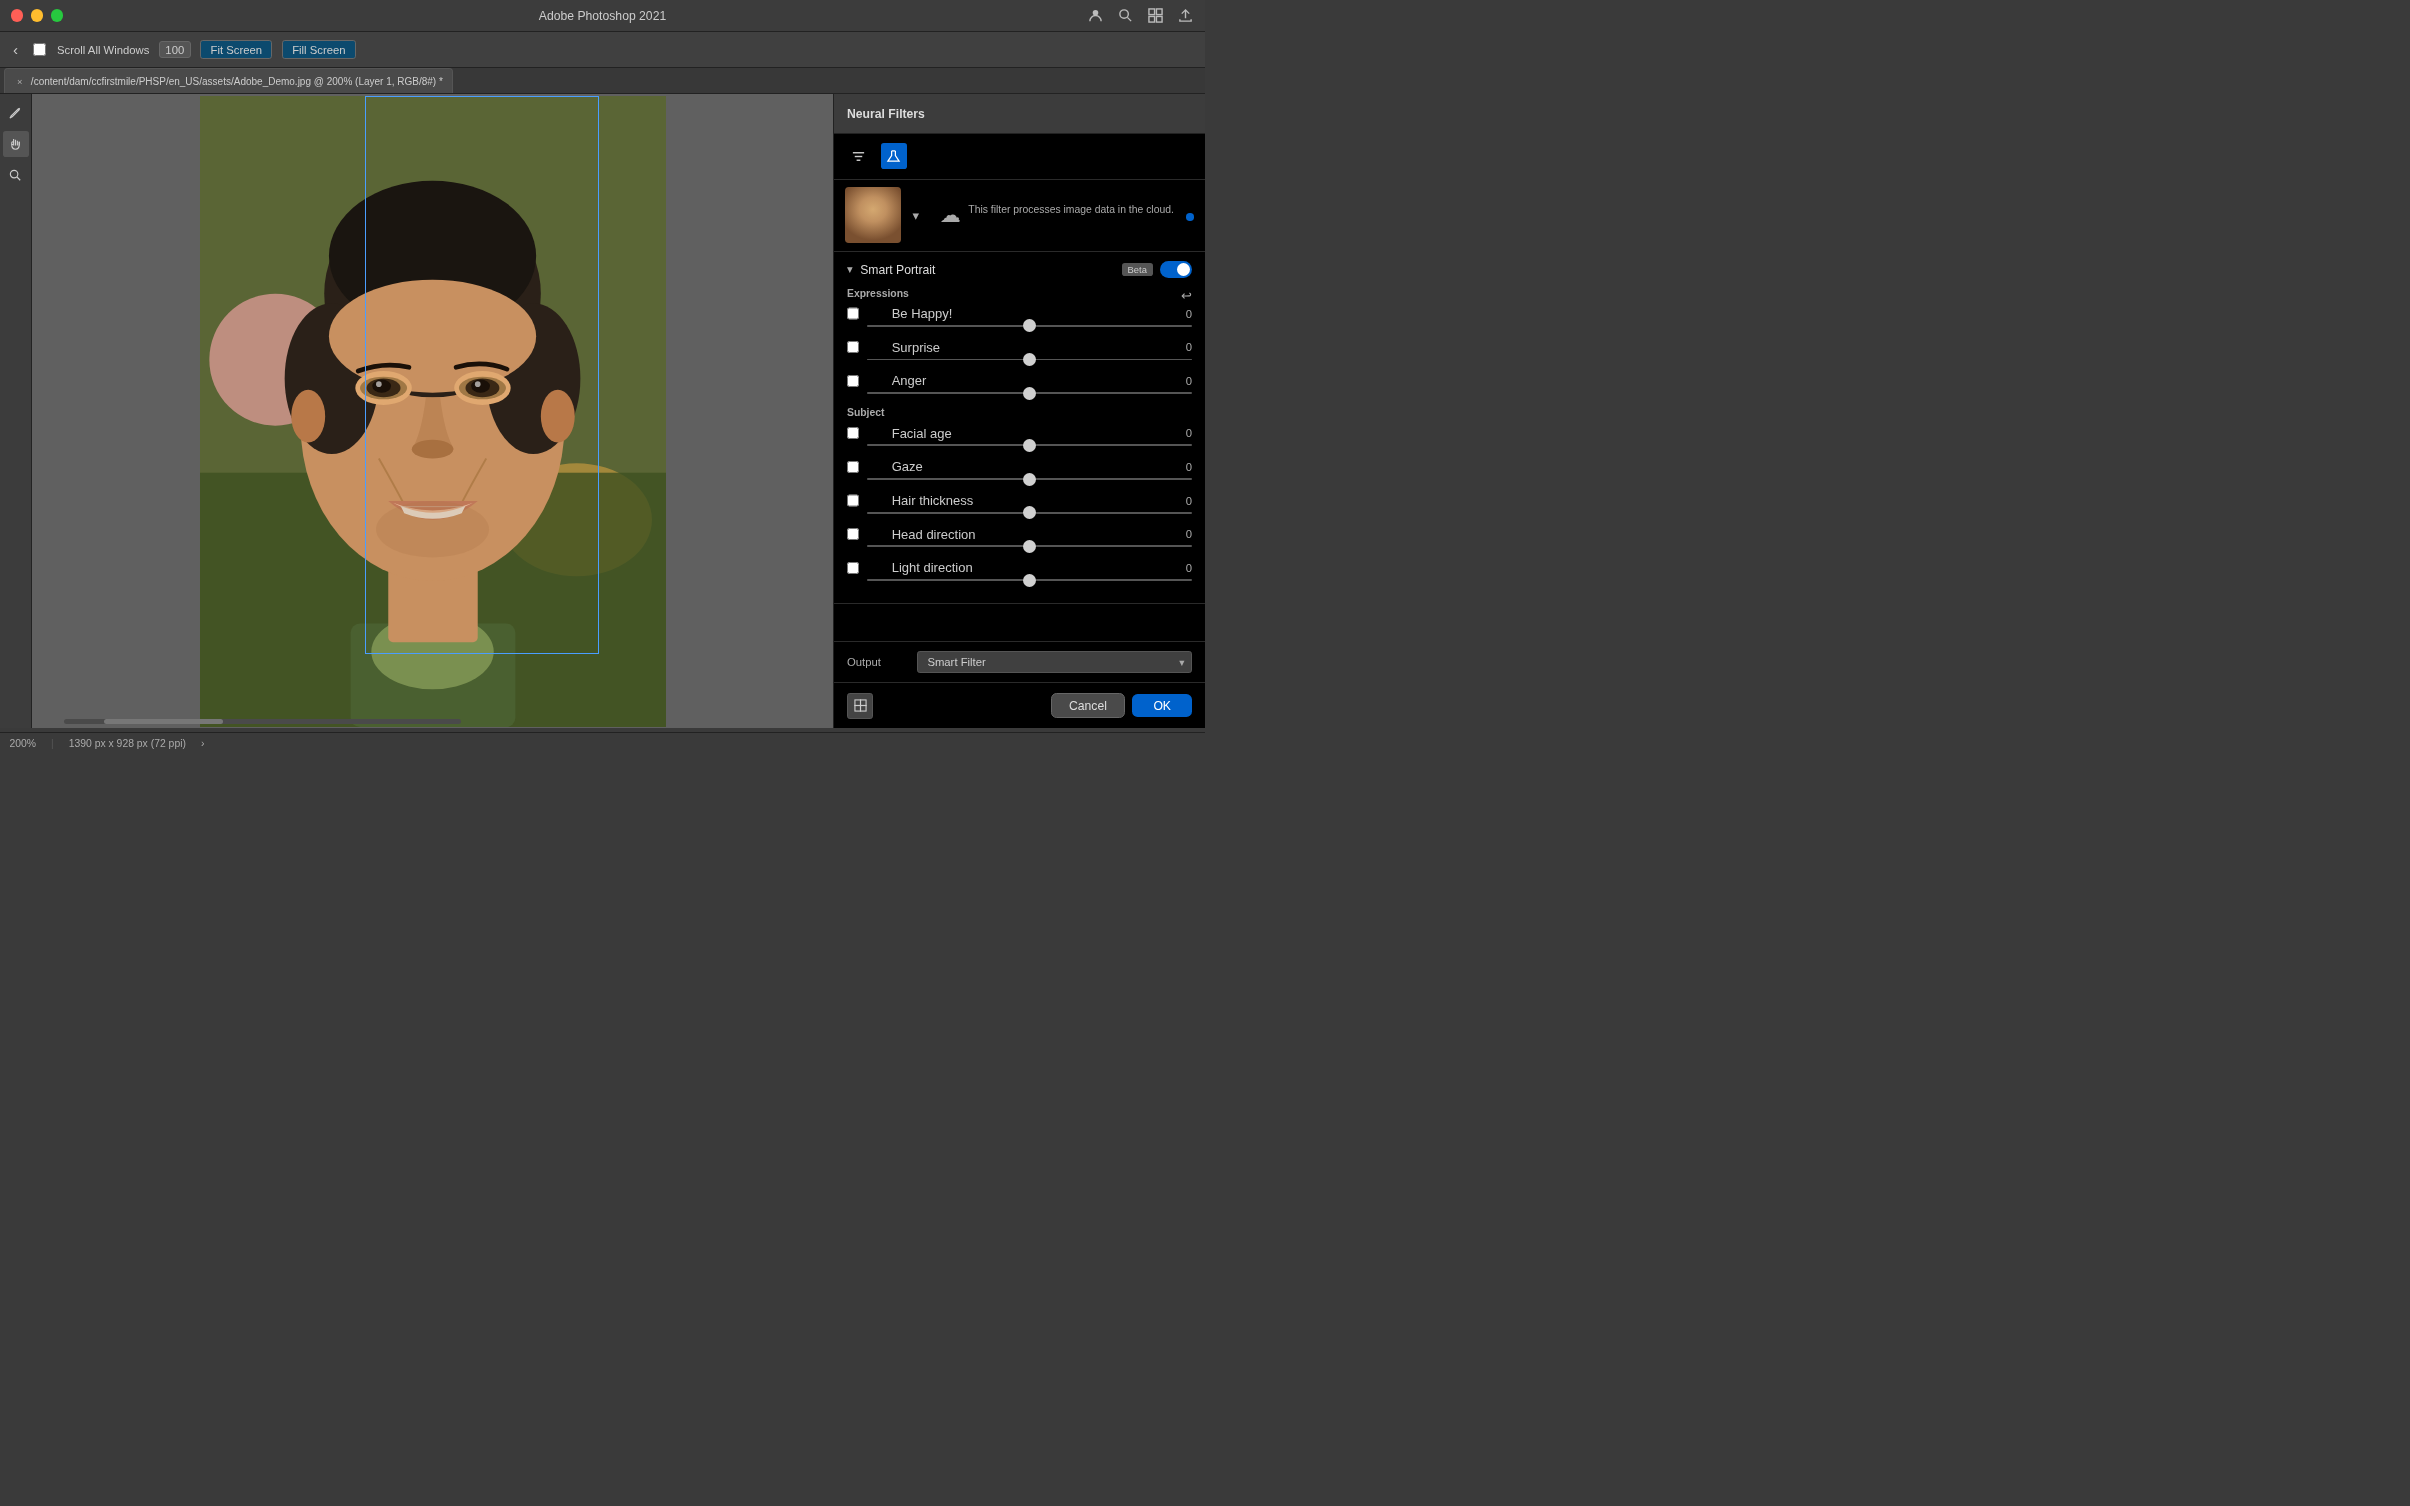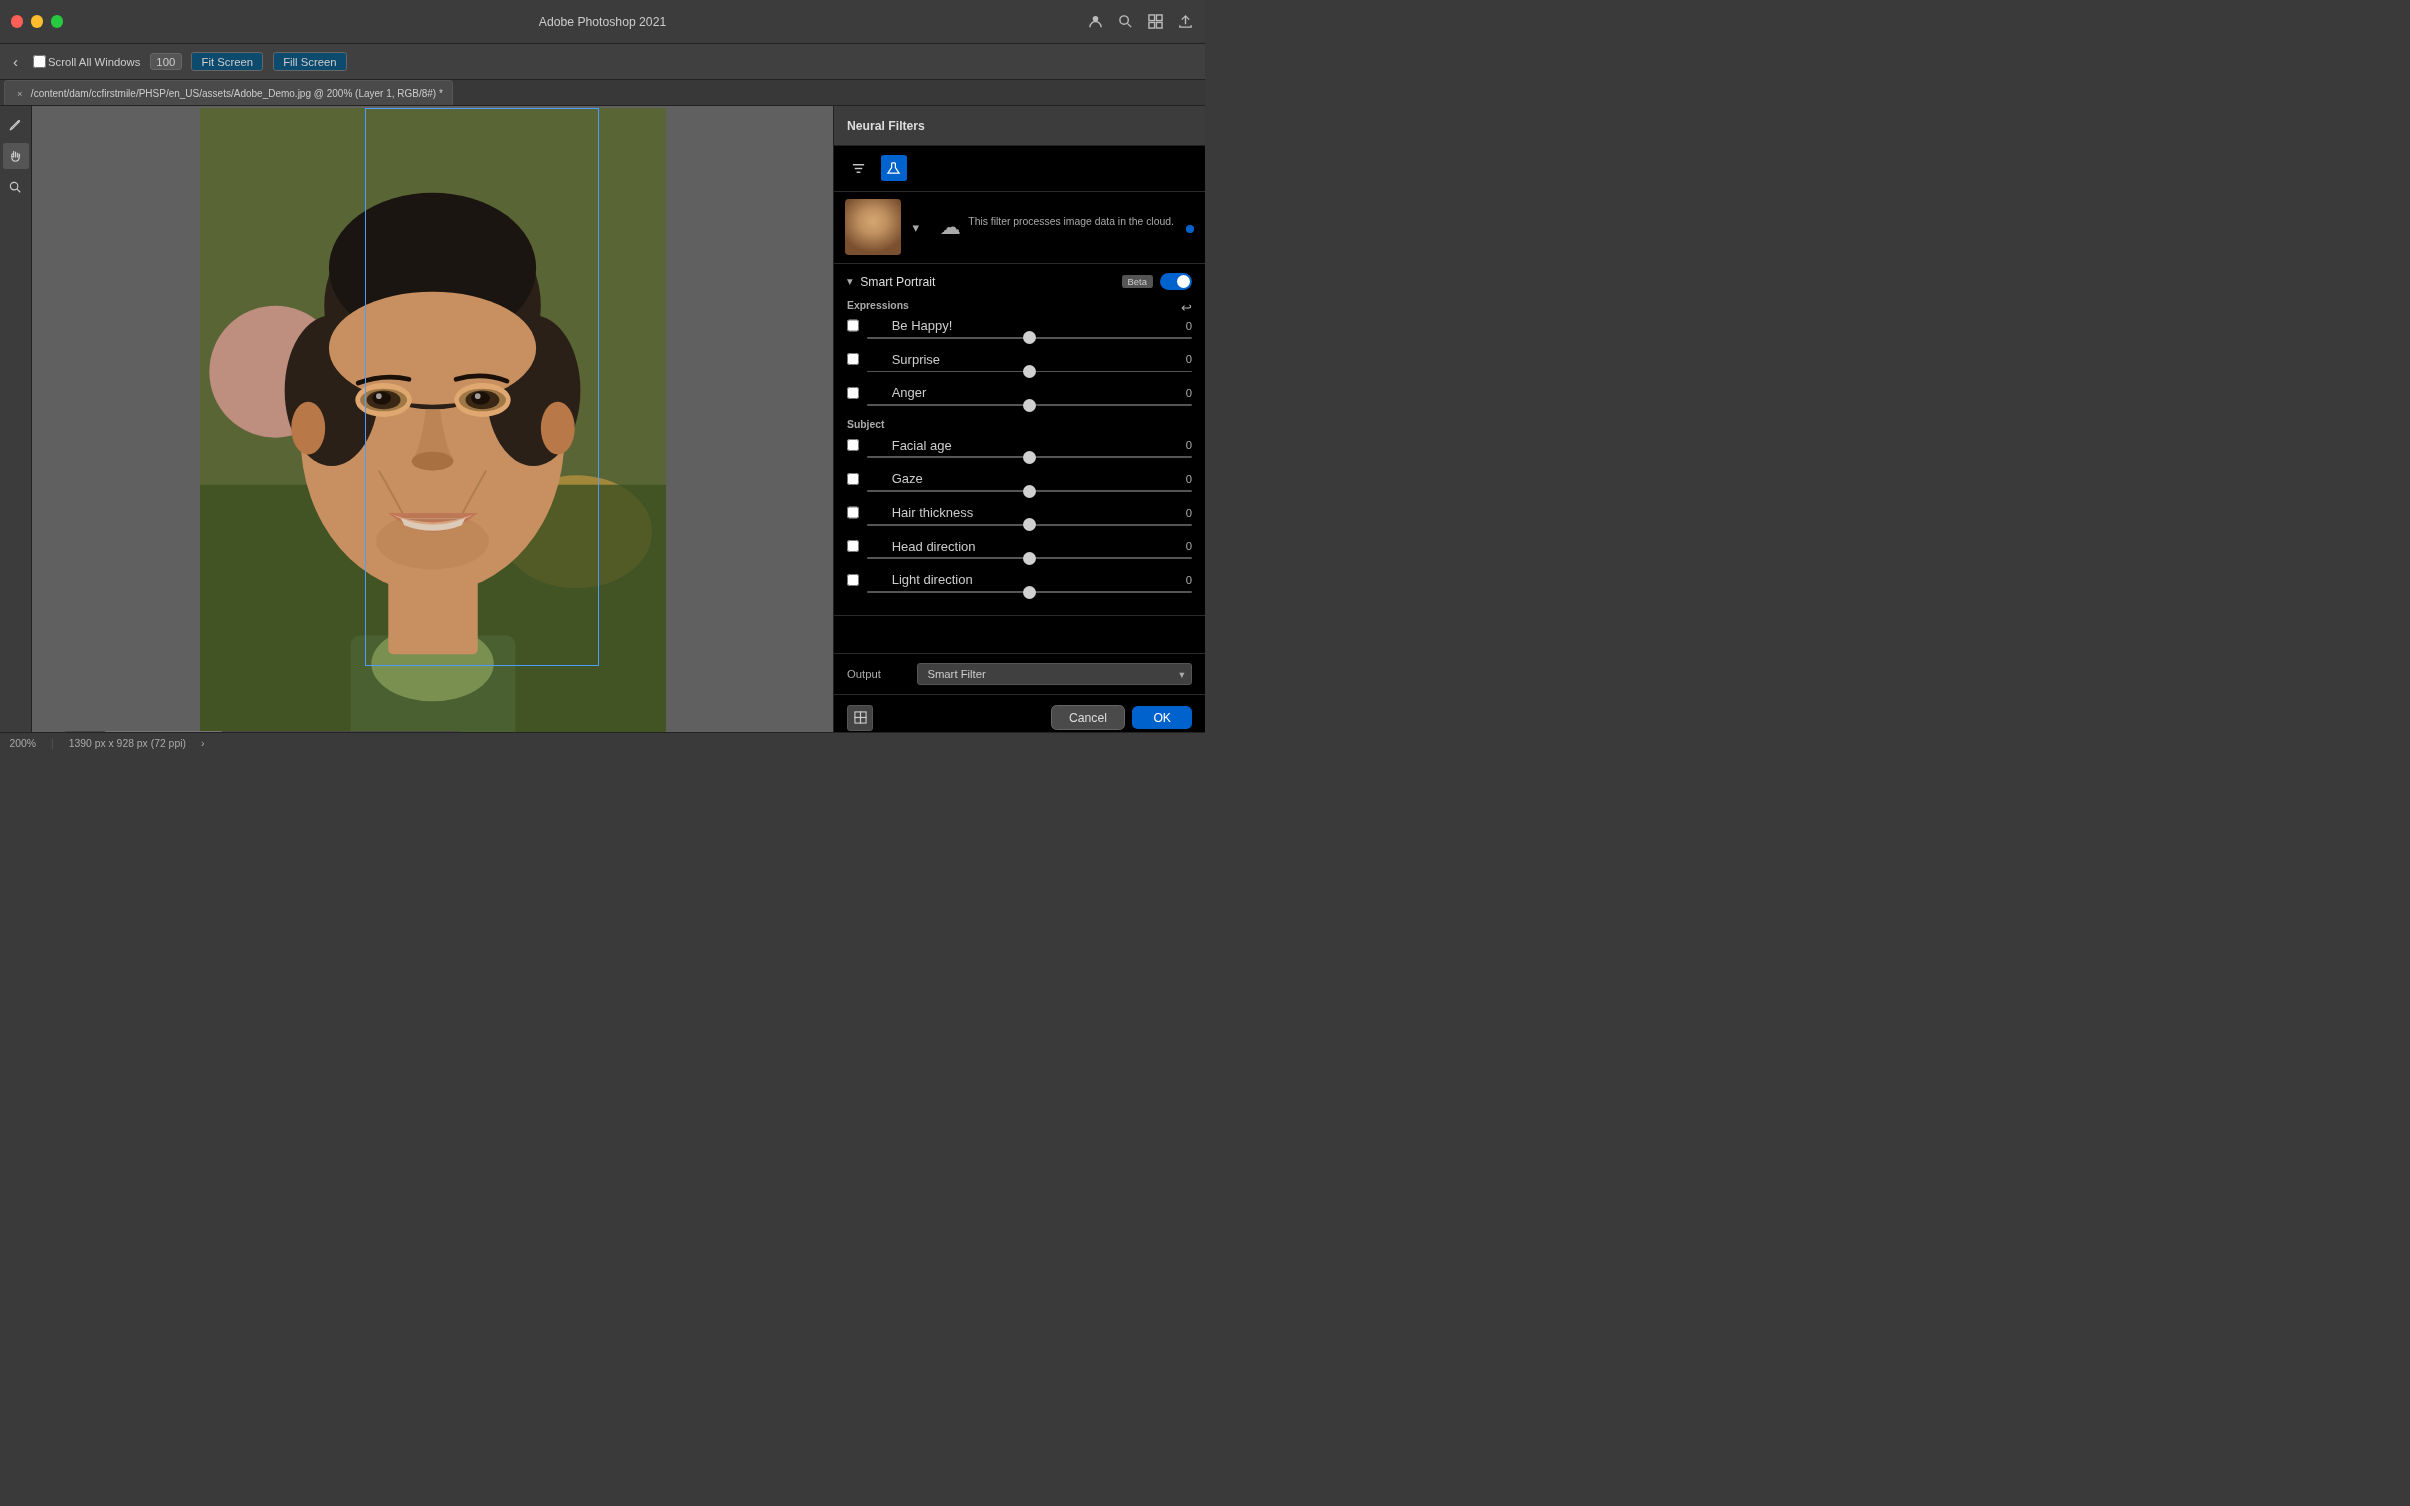--- a/index.html
+++ b/index.html
@@ -9,21 +9,21 @@
       background: #3a3a3a;
       font-family: -apple-system, BlinkMacSystemFont, 'Helvetica Neue', Arial, sans-serif;
       font-size: 11.3px;
       color: #ccc;
       overflow: hidden;
       position: relative;
     }
 
     
     #titlebar {
-      height: 44px;
+      height: 32px;
       background: #3c3c3c;
       display: flex;
       align-items: center;
       justify-content: center;
       position: relative;
       border-bottom: 0.9px solid #222;
     }
     #window-controls {
       position: absolute;
       left: 11.3px;
@@ -78,21 +78,21 @@
       background: none;
       border: none;
       color: #ccc;
       font-size: 15px;
       cursor: pointer;
       padding: 1.9px 5.6px;
     }
     .toolbar-checkbox-group {
       display: flex;
       align-items: center;
-      gap: 2px;
+      gap: 11px;
     }
     .toolbar-checkbox-group input[type=checkbox] {
       accent-color: #555;
       cursor: pointer;
     }
     .toolbar-label {
       color: #ccc;
       font-size: 11.3px;
       cursor: pointer;
     }

